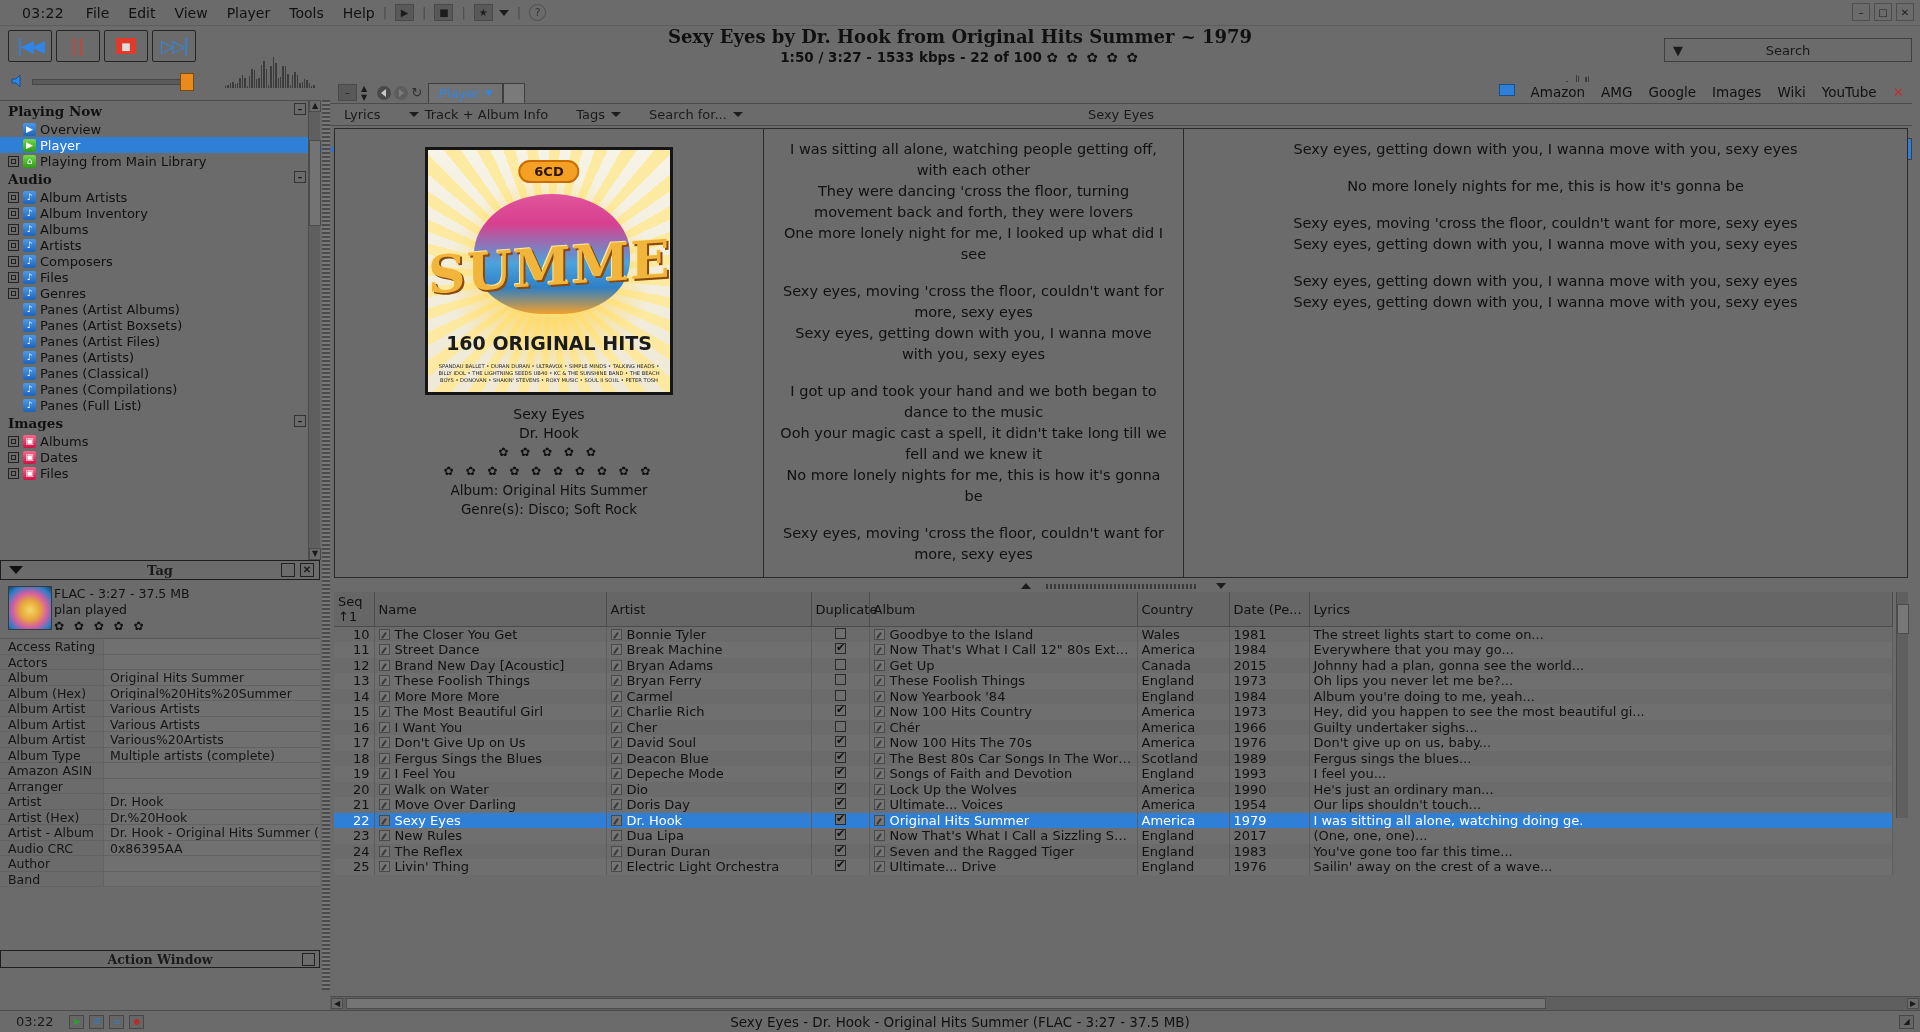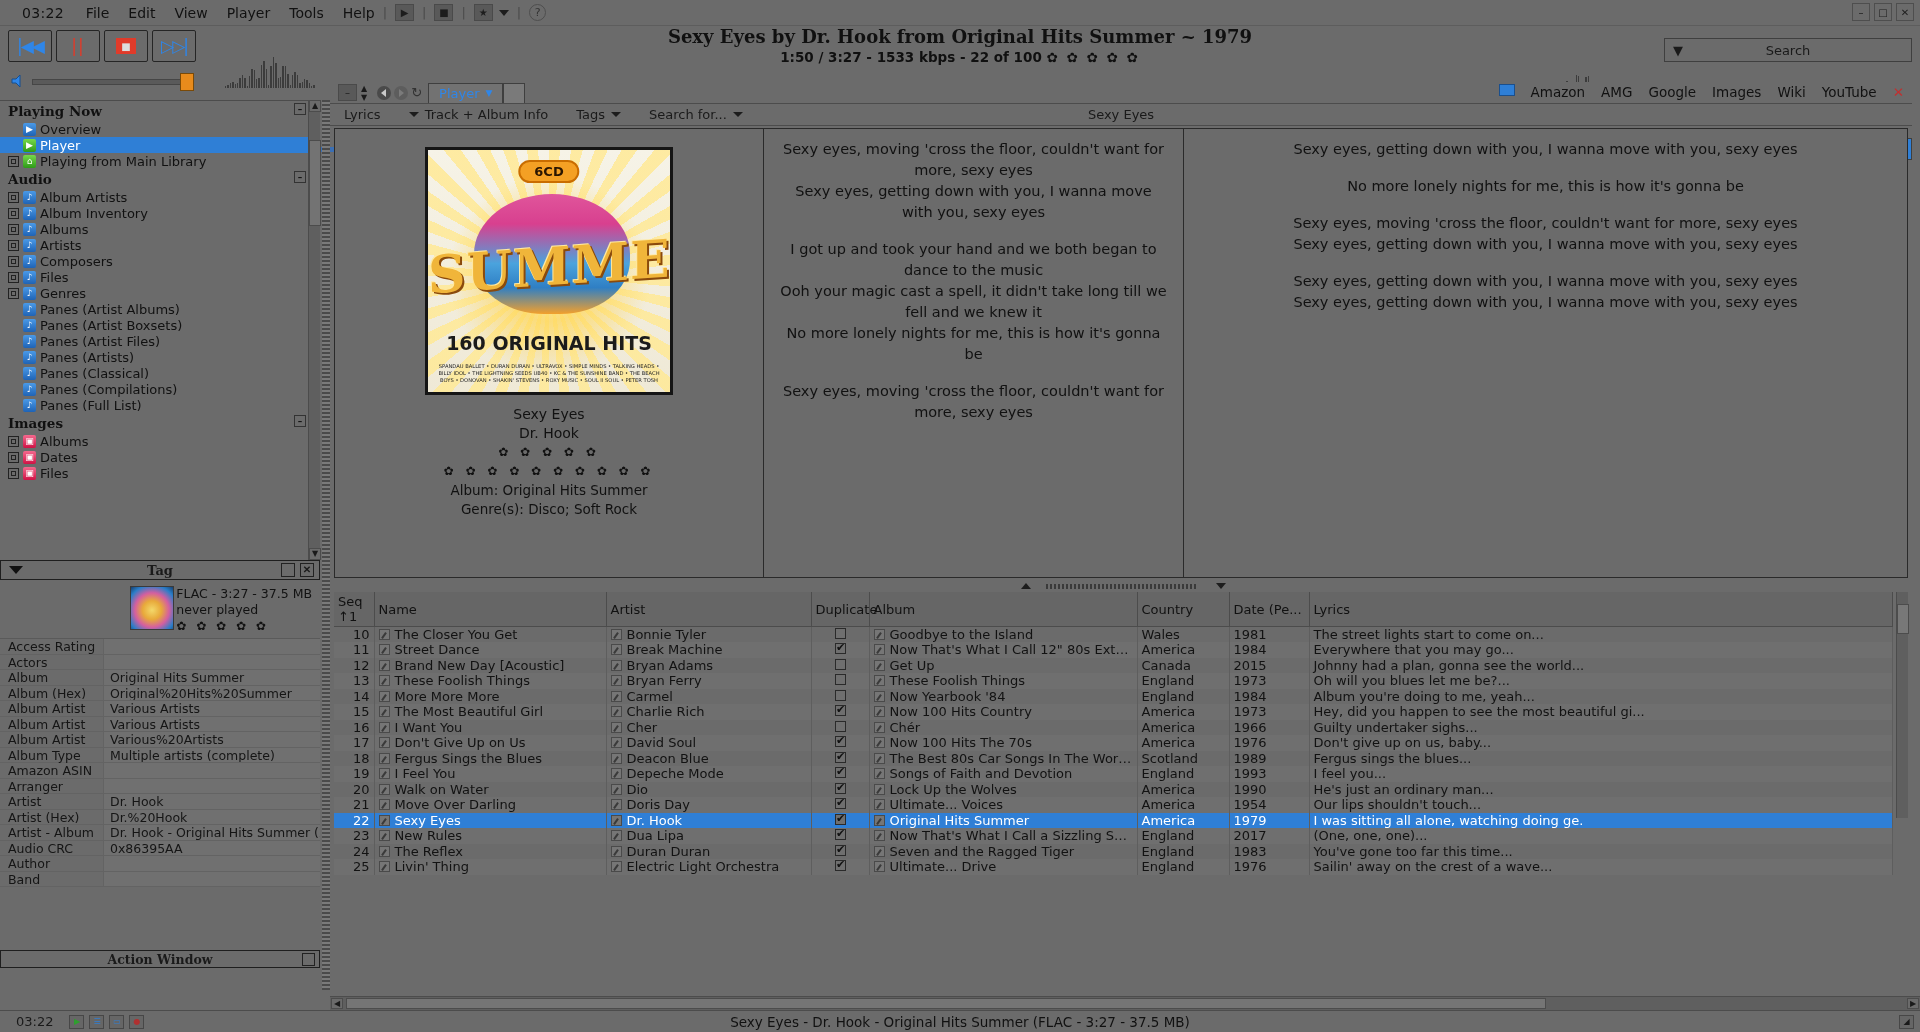--- a/index.html
+++ b/index.html
@@ -131,21 +131,21 @@
   
   .tagpanel { position:absolute; left:0; top:560px; width:320px; height:430px; }
   .tag-header {
     position:relative; height:20px; background:#6b6b6b; border:1px solid #1e1e1e;
     display:flex; align-items:center; justify-content:center;
     font-weight:bold; font-size:13px; font-family:"DejaVu Serif","Liberation Serif",serif;
   }
   .tag-header .dn { position:absolute; left:8px; width:0;height:0;border-left:7px solid transparent;border-right:7px solid transparent;border-top:8px solid #111; }
   .tag-header .r1 { position:absolute; right:24px; width:14px;height:14px;border:1px solid #222;background:#6b6b6b; }
   .tag-header .r2 { position:absolute; right:5px; width:14px;height:14px;border:1px solid #222;background:#6b6b6b;font-size:10px;text-align:center;line-height:12px; }
-  .tag-summary { display:flex; gap:2px; padding:6px 8px 4px 8px;justify-content:flex-end; }
+  .tag-summary { display:flex; gap:2px; padding:6px 8px 4px 8px; }
   .tag-thumb { width:44px;height:44px;border:1px solid #3a3a3a; background:
       radial-gradient(circle at 50% 55%, #f3d86a 0%, #e8a93a 30%, #d45fa0 55%, #2a7ec9 80%, #17406e 100%); }
   .tag-meta { font-size:12.5px; line-height:16px; color:#121212; }
   .tag-stars { letter-spacing:3px; font-size:12px; }
   .tag-table { border-top:1px solid #5a5a5a; }
   .tag-row { display:flex; height:15.5px; font-size:12.5px; border-bottom:1px solid #636363; }
   .tag-k { width:104px; padding-left:8px; color:#151515; border-right:1px solid #636363; background:#6b6b6b; }
   .tag-v { padding-left:6px; color:#151515; background:#707070; flex:1; overflow:hidden; white-space:nowrap; }
   .action-window {
     position:absolute; left:0; bottom:22px; width:320px; height:18px;
@@ -568,21 +568,21 @@
     <div class="tag-header">
       <span class="dn"></span>
       <span>Tag</span>
       <span class="r1"></span>
       <span class="r2">✕</span>
     </div>
     <div class="tag-summary">
       <div class="tag-thumb"></div>
       <div class="tag-meta">
         <div>FLAC - 3:27 - 37.5 MB</div>
-        <div>never played</div>
+        <div>plan played</div>
         <div class="tag-stars">✿ ✿ ✿ ✿ ✿</div>
       </div>
     </div>
     <div class="tag-table" id="tag-table">
         <div class="tag-row">
           <div class="tag-k">Access Rating</div>
           <div class="tag-v"></div>
         </div>
         <div class="tag-row">
           <div class="tag-k">Actors</div>
@@ -723,20 +723,21 @@
           <div style="font-size:14px">Sexy Eyes</div>
           <div style="font-size:14px">Dr. Hook</div>
           <div class="s5">✿ ✿ ✿ ✿ ✿</div>
           <div class="s10">✿ ✿ ✿ ✿ ✿ ✿ ✿ ✿ ✿ ✿</div>
           <div>Album: Original Hits Summer</div>
           <div>Genre(s): Disco; Soft Rock</div>
         </div>
       </div>
 
       <div class="lyr-col lyr-mid" id="lyr-mid">
+          <p>I was sitting all alone, watching people getting off, with each other<br>They were dancing 'cross the floor, turning movement back and forth, they were lovers<br>One more lonely night for me, I looked up what did I see</p>
           <p>Sexy eyes, moving 'cross the floor, couldn't want for more, sexy eyes<br>Sexy eyes, getting down with you, I wanna move with you, sexy eyes</p>
           <p>I got up and took your hand and we both began to dance to the music<br>Ooh your magic cast a spell, it didn't take long till we fell and we knew it<br>No more lonely nights for me, this is how it's gonna be</p>
           <p>Sexy eyes, moving 'cross the floor, couldn't want for more, sexy eyes</p>
         </div>
       <div class="lyr-col lyr-right" id="lyr-right">
           <p>Sexy eyes, getting down with you, I wanna move with you, sexy eyes</p>
           <p>No more lonely nights for me, this is how it's gonna be</p>
           <p>Sexy eyes, moving 'cross the floor, couldn't want for more, sexy eyes<br>Sexy eyes, getting down with you, I wanna move with you, sexy eyes</p>
           <p>Sexy eyes, getting down with you, I wanna move with you, sexy eyes<br>Sexy eyes, getting down with you, I wanna move with you, sexy eyes</p>
         </div>
@@ -803,21 +804,21 @@
               <td>Johnny had a plan, gonna see the world...</td>
             </tr>
             <tr class="trow">
               <td class="seq">13</td>
               <td><span class="pencil"></span>These Foolish Things</td>
               <td><span class="pencil"></span>Bryan Ferry</td>
               <td style="text-align: center;"><span class="cbx"></span></td>
               <td><span class="pencil"></span>These Foolish Things</td>
               <td>England</td>
               <td>1973</td>
-              <td>Oh will you blues let me be?...</td>
+              <td>Oh lips you never let me be?...</td>
             </tr>
             <tr class="trow">
               <td class="seq">14</td>
               <td><span class="pencil"></span>More More More</td>
               <td><span class="pencil"></span>Carmel</td>
               <td style="text-align: center;"><span class="cbx"></span></td>
               <td><span class="pencil"></span>Now Yearbook '84</td>
               <td>England</td>
               <td>1984</td>
               <td>Album you're doing to me, yeah...</td>

